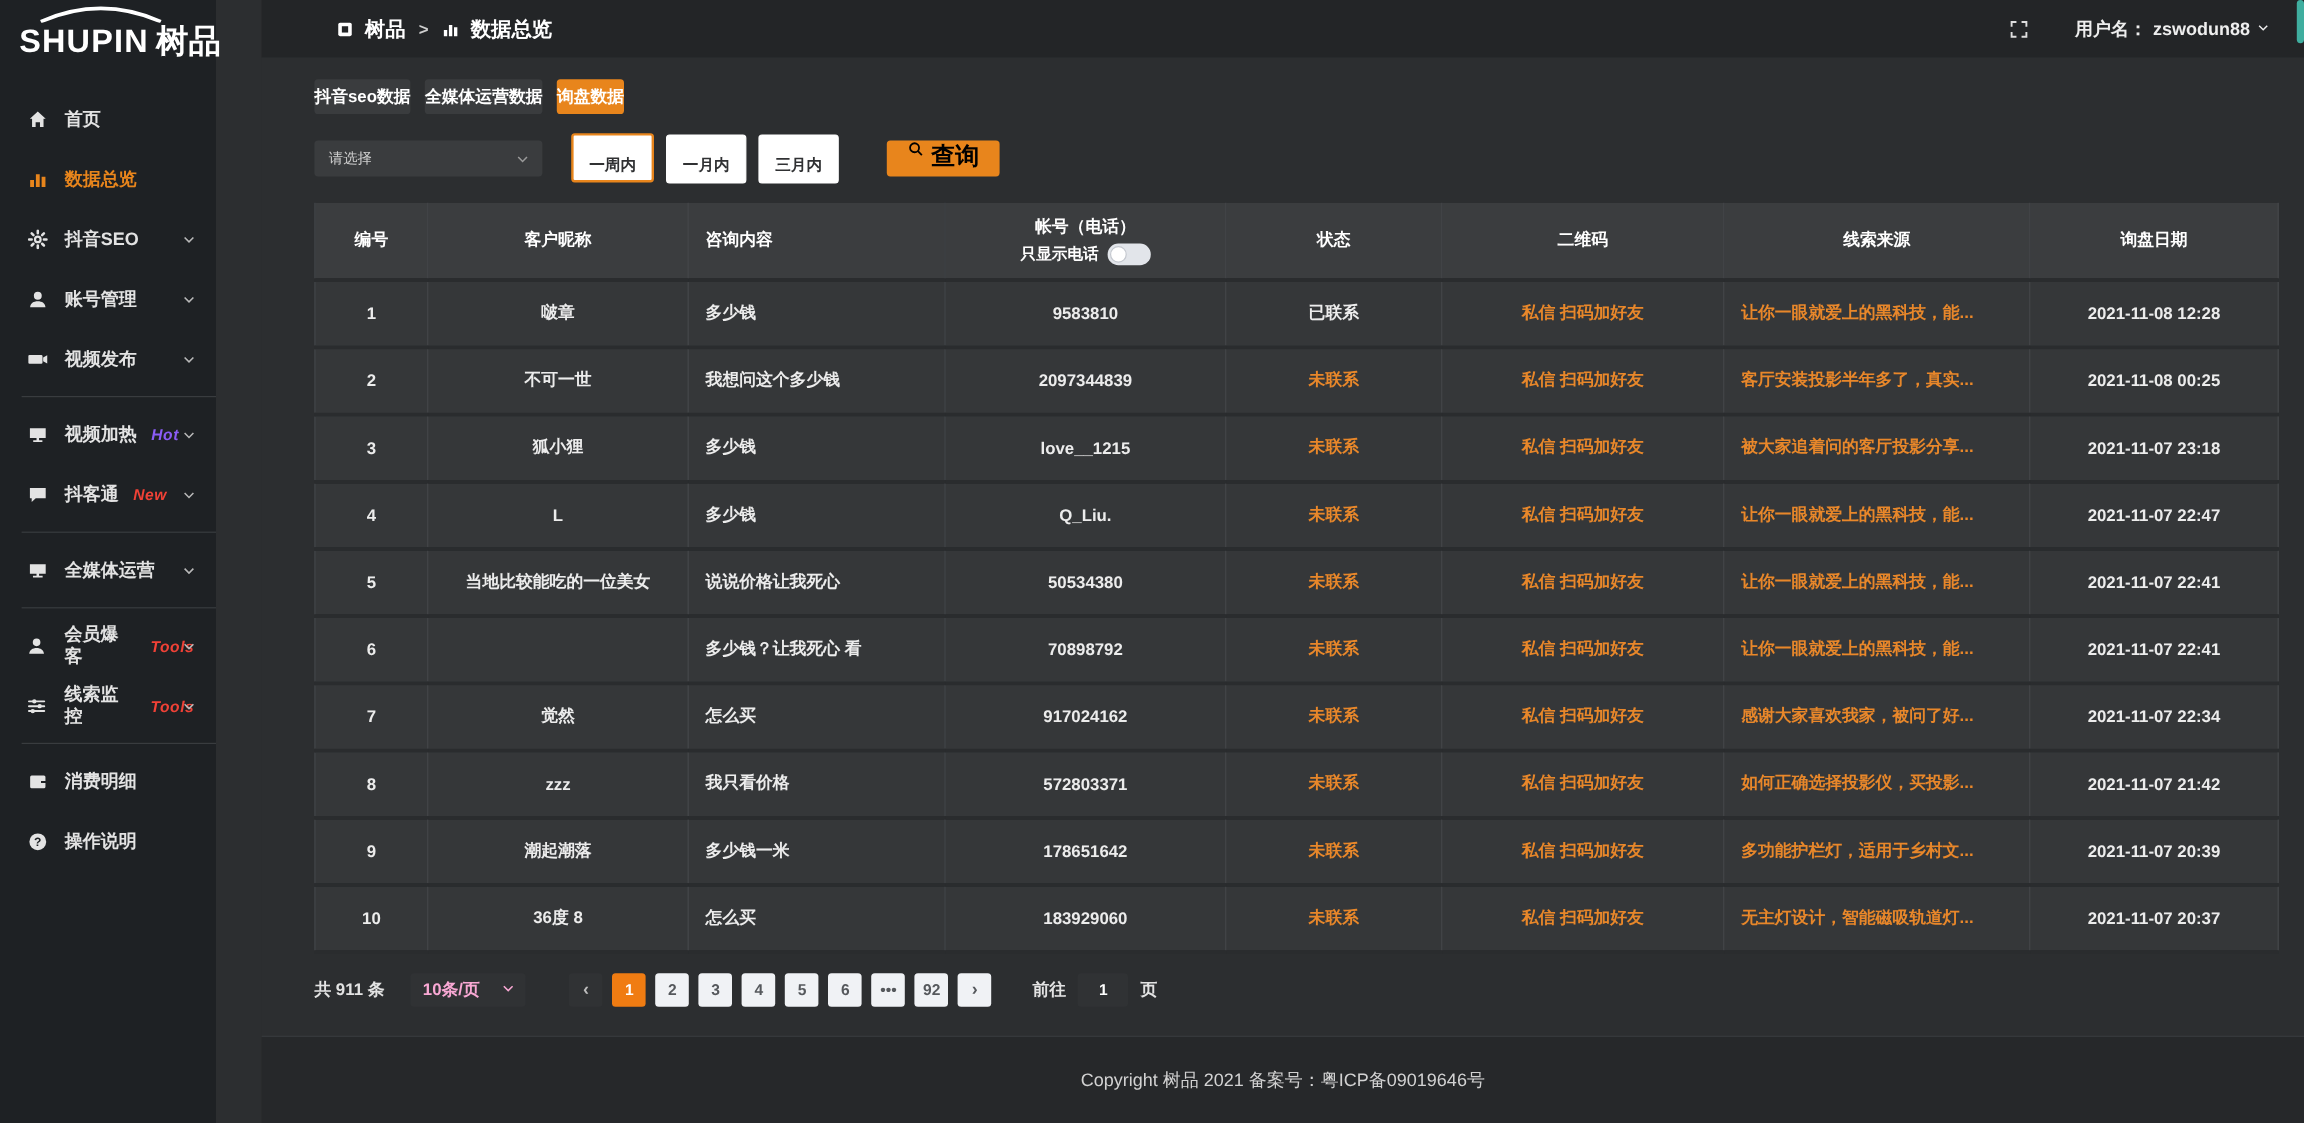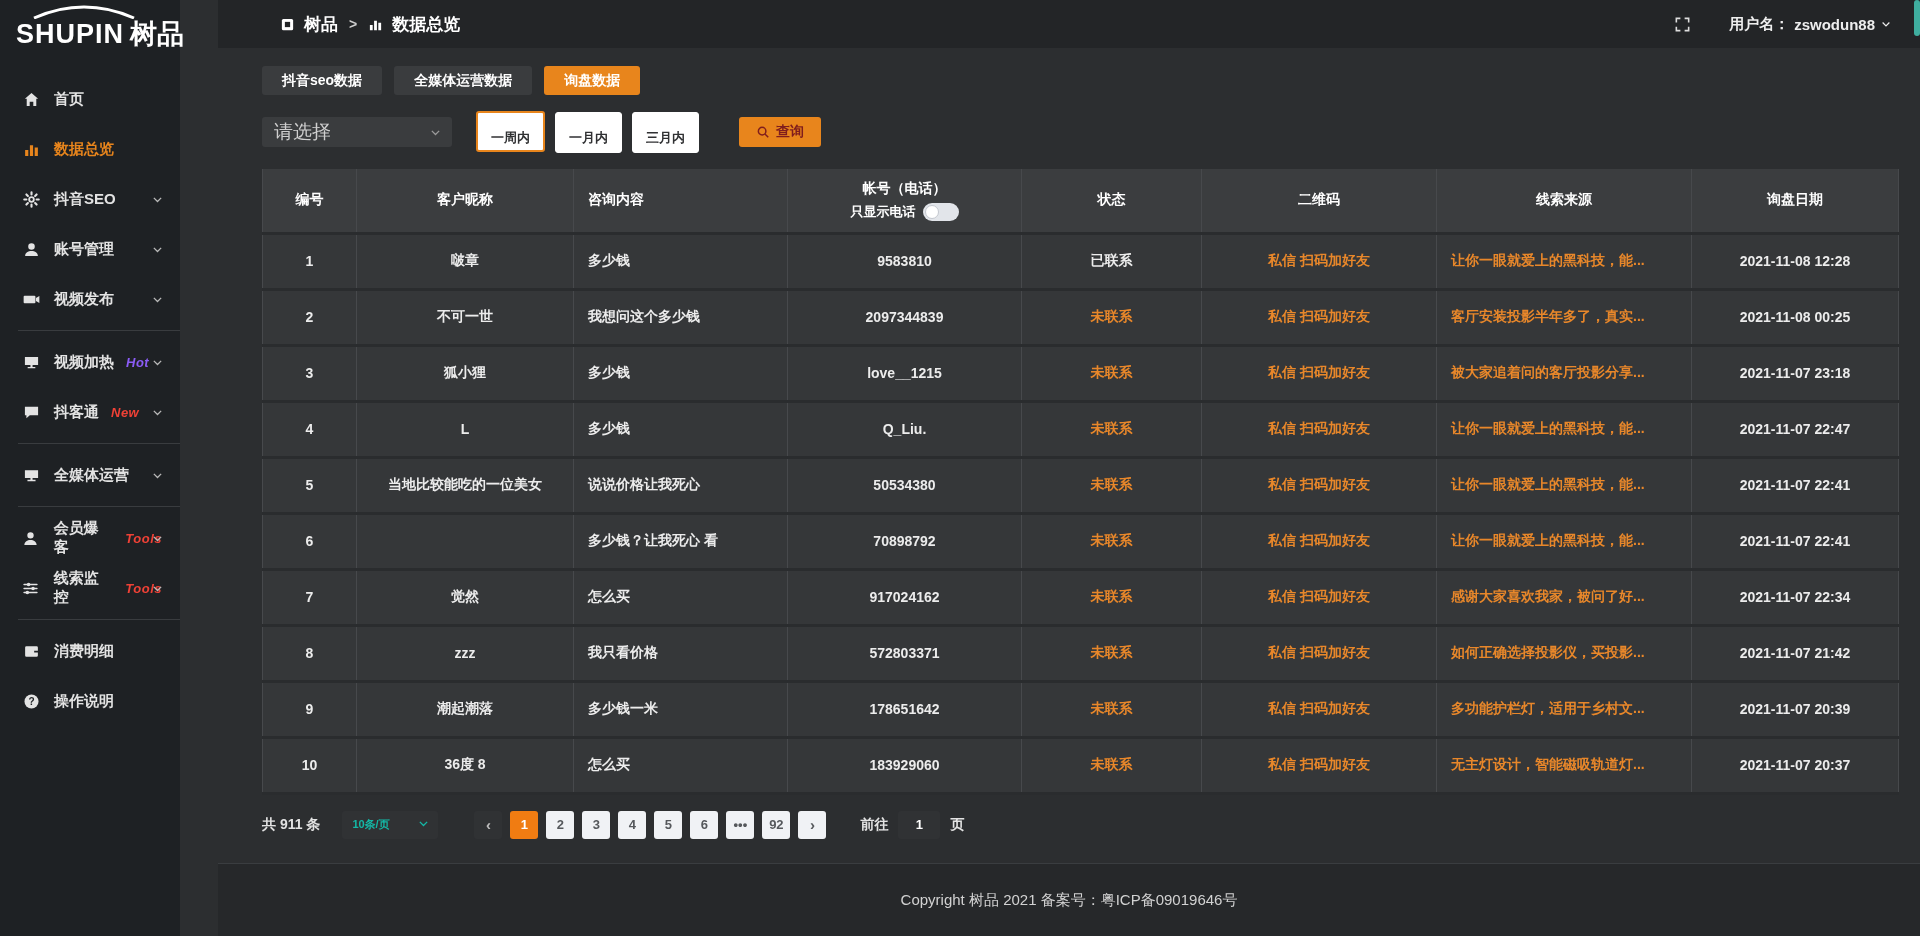--- a/index.html
+++ b/index.html
@@ -33,47 +33,47 @@
   .breadcrumb .bc-icon { display:inline-flex; } .breadcrumb .bc-icon svg { width:15px; height:15px; }
   .bc-sep { color:#cfcfcf; font-size:14px; margin:0 2px; }
   .user-area { display:flex; align-items:center; gap:38px; font-size:15px; font-weight:bold; color:#eee; }
   .fs-btn { display:inline-flex; cursor:pointer; color:#ddd; } .fs-btn svg { width:17px; height:17px; }
   .user-name { display:flex; align-items:center; gap:5px; cursor:pointer; }
   .user-name .chev2 svg { width:12px; height:12px; }
 
   
   .main { position:absolute; left:218px; right:0; top:48px; bottom:73px; background:#2c2e30; padding:18px 16px 0 44px; }
   .tabs { display:flex; gap:12px; margin-bottom:16px; }
-  .tab { background:#3a3c3e; border:none; color:#fff; font-weight:bold; font-size:14px; padding:0 20px; height:29px; border-radius:3px; cursor:pointer; font-family:inherit; }
+  .tab { background:#3a3c3e; border:none; color:#fff; font-weight:bold; font-size:14px; padding:0 0; height:29px; border-radius:3px; cursor:pointer; font-family:inherit; }
   .tab.active { background:var(--accent); }
 
   .filters { display:flex; align-items:center; margin-bottom:16px; }
-  .select { width:190px; height:30px; background:#3a3c3e; border-radius:3px; display:flex; align-items:center; justify-content:space-between; padding:0 10px 0 12px; font-size:19px; color:#cfcfcf; cursor:pointer; margin-right:24px; }
+  .select { width:190px; height:30px; background:#3a3c3e; border-radius:3px; display:flex; align-items:center; justify-content:space-between; padding:0 10px 0 12px; font-size:12px; color:#cfcfcf; cursor:pointer; margin-right:24px; }
   .select .chev2 { color:#9a9a9a; display:inline-flex; } .chev2 svg { width:13px; height:13px; }
   .period { background:#fff; border:1px solid #fff; color:#303133; height:41px; padding:16px 13px; font-size:13px; font-weight:bold; border-radius:3px; margin-right:10px; cursor:pointer; font-family:inherit; }
   .period.active { border:2px solid var(--accent); }
-  .search-btn { display:inline-flex; align-items:center; gap:6px; background:var(--accent); border:none; color:#7f1d1d; height:30px; padding:0 17px; border-radius:3px; font-size:14px; font-weight:bold; margin-left:30px; cursor:pointer; font-family:inherit; }
+  .search-btn { display:inline-flex; align-items:flex-start; gap:6px; background:var(--accent); border:none; color:#000000; height:30px; padding:0 17px; border-radius:3px; font-size:20px; font-weight:bold; margin-left:30px; cursor:pointer; font-family:inherit; }
   .search-btn svg { width:14px; height:14px; }
 
   
   table { width:1636px; border-collapse:collapse; table-layout:fixed; }
   th, td { border-left:1px solid #47494c; border-right:1px solid #47494c; border-bottom:3px solid #2a2c2e; background:#353739; text-align:center; vertical-align:middle; overflow:hidden; white-space:nowrap; }
   th { background:#3b3d3f; color:#fff; font-size:14px; font-weight:bold; height:64px; }
   td { height:56px; font-size:14px; font-weight:bold; color:#ececec; }
   th.c-left, td.c-left { text-align:left; padding-left:14px; padding-right:10px; }
   td.orange, th.orange { color:var(--link-orange); }
   td.link { cursor:pointer; }
   .toggle-row { display:flex; align-items:center; justify-content:center; gap:7px; margin-top:5px; font-size:13px; }
   .switch { position:relative; width:36px; height:18px; background:#e2e5ea; border-radius:9px; display:inline-block; cursor:pointer; }
   .switch .knob { position:absolute; left:2px; top:2px; width:14px; height:14px; border-radius:50%; background:#fff; border:1px solid #c4c8cf; }
 
   
   .pagination { display:flex; align-items:center; margin-top:16px; font-size:14px; color:#e3e3e3; font-weight:bold; }
   .pg-total { margin-right:22px; }
-  .pg-size { width:96px; height:28px; background:#303234; border-radius:3px; display:flex; align-items:center; justify-content:space-between; padding:0 8px 0 10px; font-size:11px; color:#14b8a6; cursor:pointer; margin-right:36px; }
+  .pg-size { width:96px; height:28px; background:#303234; border-radius:3px; display:flex; align-items:center; justify-content:space-between; padding:0 8px 0 10px; font-size:14px; color:#f9a8d4; cursor:pointer; margin-right:36px; }
   .pg-btn { min-width:28px; height:28px; border:none; border-radius:3px; margin-right:8px; font-size:13px; font-weight:bold; cursor:pointer; font-family:inherit; display:inline-flex; align-items:center; justify-content:center; padding:0 6px; }
   .pg-prev { background:#303234; color:#bdbdbd; font-size:15px; }
   .pg-page { background:#f0f2f5; color:#55585c; }
   .pg-page.active { background:#f07c12; color:#fff; }
   .pg-next { background:#f0f2f5; color:#55585c; font-size:15px; }
   .pg-goto { display:flex; align-items:center; gap:10px; margin-left:26px; }
   .pg-input { width:42px; height:28px; background:#303234; border:none; border-radius:3px; color:#fff; text-align:center; font-size:13px; font-weight:bold; font-family:inherit; }
 
   
   .footer { position:absolute; left:218px; right:0; bottom:0; height:73px; background:#26282a; border-top:1px solid #3a3d40; display:flex; align-items:center; justify-content:center; font-size:15px; color:#d2d2d2; }

